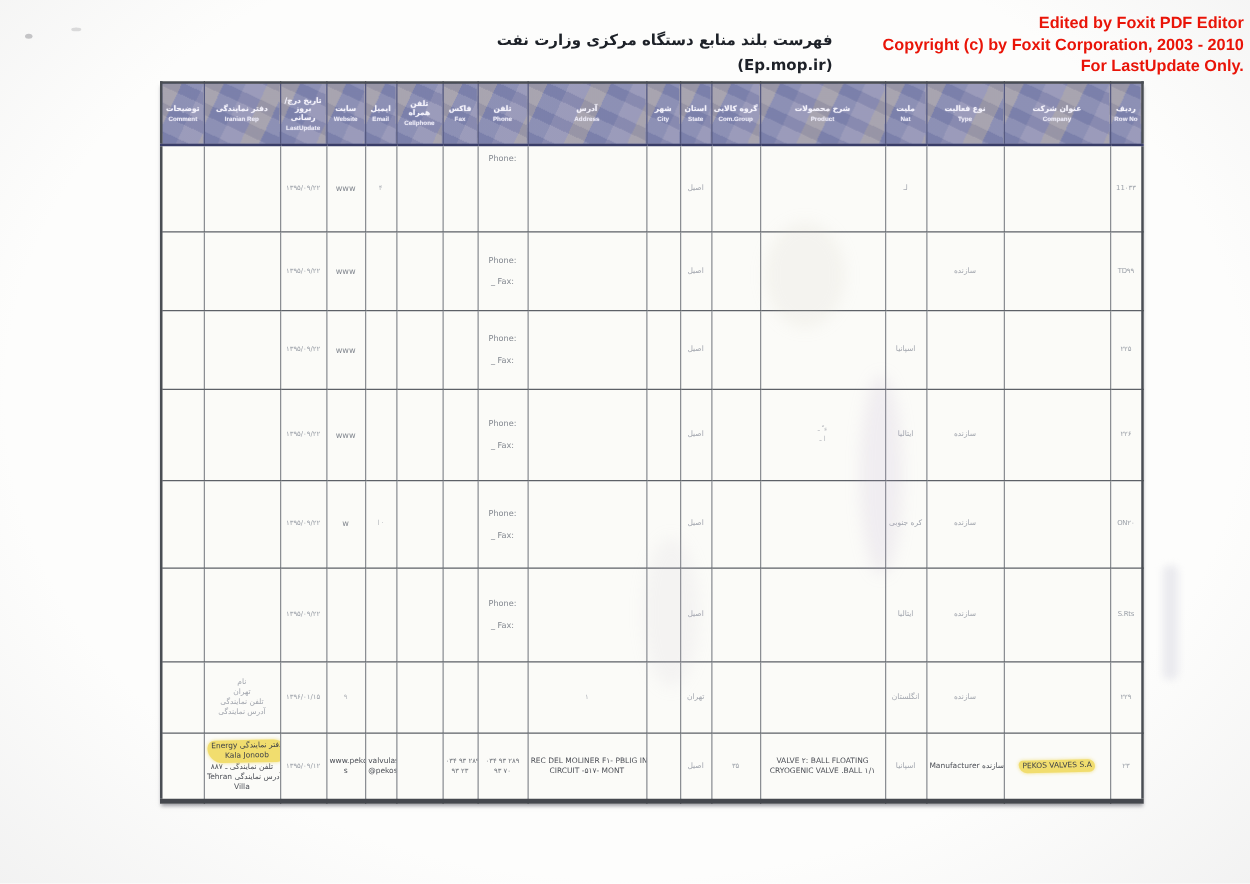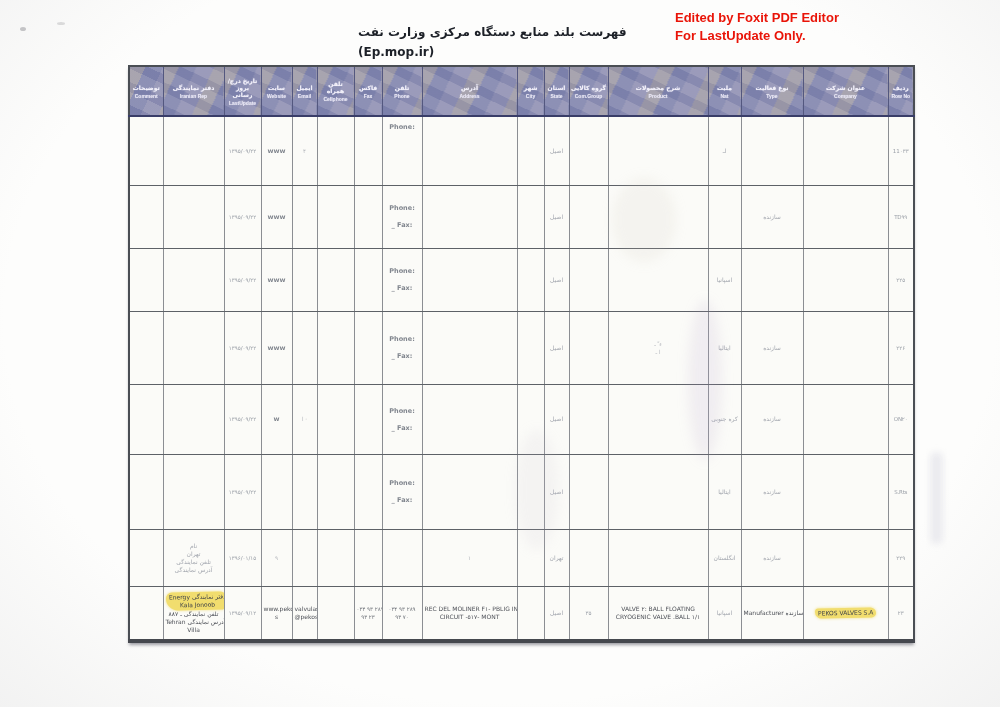--- a/index.html
+++ b/index.html
@@ -3,44 +3,44 @@
 <meta charset="utf-8">
 <style>
   html,body{margin:0;padding:0;background:#ffffff;}
   .page{position:relative;width:1000px;height:707px;background:#fdfdfc;overflow:hidden;
         font-family:"DejaVu Sans","Liberation Sans",sans-serif;
         background-image:radial-gradient(ellipse at 50% 45%, rgba(255,255,255,0) 70%, rgba(210,210,212,.25) 100%);}
   .speck{position:absolute;background:#c4c4c6;border-radius:50%;}
   .s1{left:20px;top:27px;width:6px;height:4px;}
   .s2{left:57px;top:22px;width:8px;height:3px;opacity:.6;}
   .doc-title{position:absolute;left:358px;top:22px;width:308px;height:22px;direction:rtl;
-             text-align:left;font:bold 12px/20px "DejaVu Sans",sans-serif;color:#1d2128;}
+             text-align:right;font:bold 12px/20px "DejaVu Sans",sans-serif;color:#1d2128;}
   .foxit{position:absolute;left:675px;top:9px;width:320px;
-         font:bold 13px/17.5px "Liberation Sans",sans-serif;color:#e91408;}
+         font:bold 13px/17.5px "Liberation Sans",sans-serif;color:#e91408;text-align:right;}
   
   #table-host{position:absolute;left:128px;top:65px;}
   table.grid{border-collapse:collapse;table-layout:fixed;width:785px;
              border:2px solid #4a4e54;border-bottom:4px solid #45484e;
              box-shadow:0 3px 3px -1px rgba(80,80,92,.55);background:#fbfbf8;}
   thead th{background-color:#8d92b5;vertical-align:middle;padding:2px 1px;
      border:1px solid #53577f;border-bottom:2px solid #393d68;
      background-image:
        repeating-linear-gradient(115deg, rgba(193,178,156,.38) 0 14px, rgba(118,122,168,.34) 14px 30px, rgba(160,154,184,.30) 30px 46px),
        repeating-linear-gradient(25deg, rgba(86,92,148,.28) 0 9px, rgba(202,197,214,.20) 9px 21px);}
   .hfa{font:bold 6px/7px "DejaVu Sans",sans-serif;color:#f3f1fa;direction:rtl;
        text-shadow:0 0 1px rgba(240,240,255,.7);white-space:normal;}
   .hen{font:bold 5px/6px "Liberation Sans",sans-serif;color:#e9e7f4;margin-top:2px;
        text-shadow:0 0 1px rgba(240,240,255,.6);}
   tbody td{border-left:1px solid #8b8e93;border-right:1px solid #8b8e93;
            border-top:1px solid #5d6167;border-bottom:1px solid #5d6167;
            vertical-align:middle;text-align:center;padding:1px 2px;overflow:hidden;}
   td.vtop{vertical-align:top;padding-top:6px;}
   .ln{line-height:8px;white-space:nowrap;}
   .gap{height:9px;}
-  .mid{color:#82878f;font-size:6.5px;font-weight:bold;}
+  .mid{color:#82878f;font-size:6.5px;}
   .faint-num{color:#9ba0a8;font-size:5.5px;letter-spacing:-0.2px;}
   .scrawl{color:#b2b5bb;font-size:5.5px;}
   .faint-fa{color:#a2a6ae;font-size:6px;direction:rtl;}
   .dark{color:#4c4f56;font-size:6px;}
   .dark-num{color:#6d7178;font-size:5.5px;letter-spacing:-0.2px;}
   .hl-blob{background:#f1dd6e;border-radius:6px 10px 8px 12px;padding:1px 3px;
            display:inline-block;transform:rotate(-1.2deg);box-shadow:0 0 3px rgba(241,221,110,.9);}
   .hl-blob .ln{color:#3e4147;}
   
   .streak{position:absolute;left:930px;top:452px;width:13px;height:92px;background:#ebebef;
@@ -54,20 +54,21 @@
 <body>
 
 <div class="page">
   <div class="speck s1"></div>
   <div class="speck s2"></div>
 
   <div class="doc-title">فهرست بلند منابع دستگاه مرکزی وزارت نفت (Ep.mop.ir)</div>
 
   <div class="foxit">
     <div>Edited by Foxit PDF Editor</div>
+    <div>Copyright (c) by Foxit Corporation, 2003 - 2010</div>
     <div>For LastUpdate Only.</div>
   </div>
 
   <div id="table-host">
       <table class="grid">
         <colgroup>
           <col style="width: 34px;">
           <col style="width: 61px;">
           <col style="width: 37px;">
           <col style="width: 31px;">

